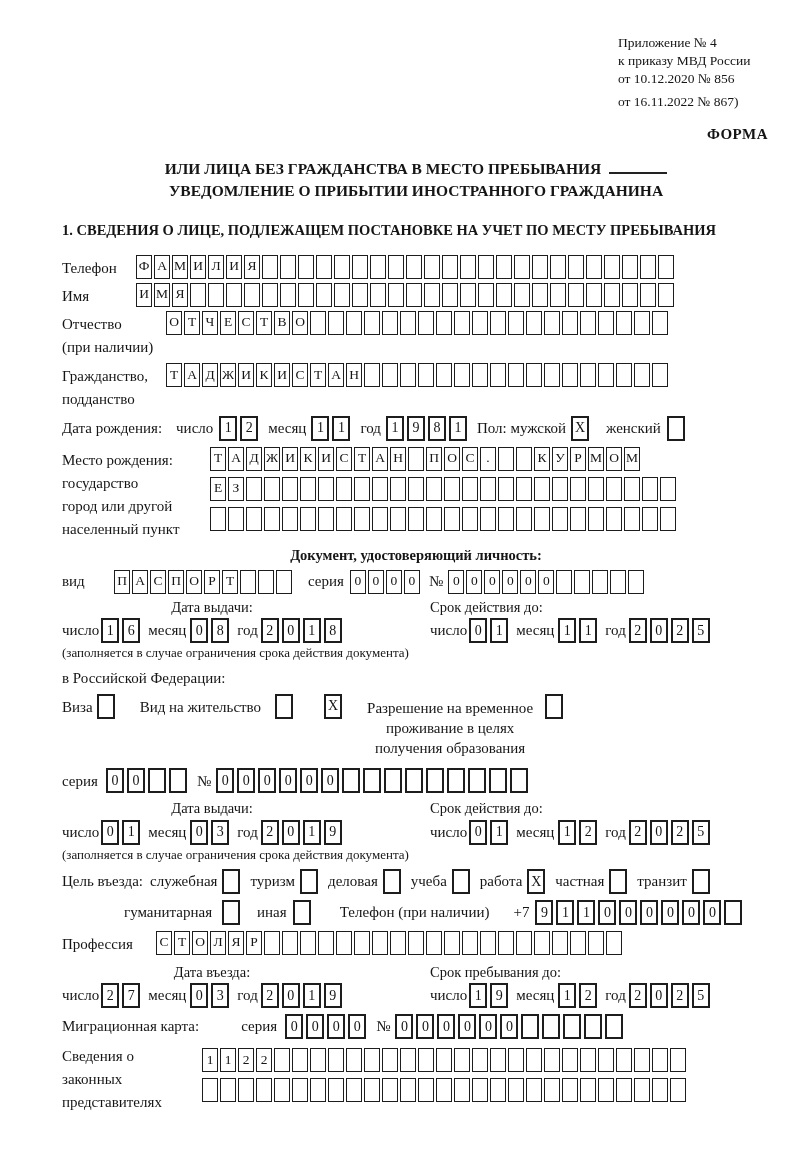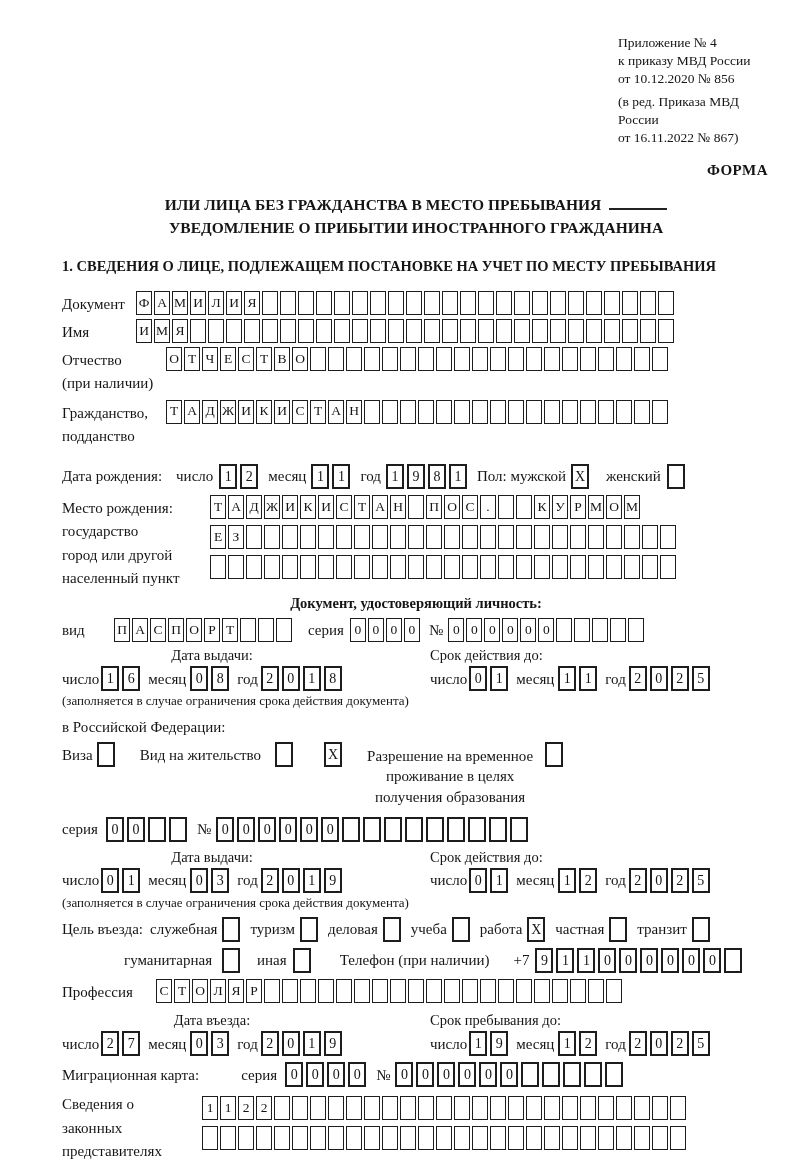--- a/index.html
+++ b/index.html
@@ -50,36 +50,35 @@
 </head>
 <body>
 
 <div class="page">
 
   <div class="hdr-block">
     <div>Приложение № 4</div>
     <div>к приказу МВД России</div>
     <div>от 10.12.2020 № 856</div>
     <div class="hdr-gap"></div>
-    <div>(в ред. Приказа МВД России</div>
     <div>от 16.11.2022 № 867)</div>
   </div>
   <div class="forma">ФОРМА</div>
 
   <div class="title">
     <div>
       <span>ИЛИ ЛИЦА БЕЗ ГРАЖДАНСТВА В МЕСТО ПРЕБЫВАНИЯ</span><span class="blank"></span>
     </div>
     <div>УВЕДОМЛЕНИЕ О ПРИБЫТИИ ИНОСТРАННОГО ГРАЖДАНИНА</div>
   </div>
 
   <div class="sec-head">1. СВЕДЕНИЯ О ЛИЦЕ, ПОДЛЕЖАЩЕМ ПОСТАНОВКЕ НА УЧЕТ ПО МЕСТУ ПРЕБЫВАНИЯ</div>
 
   <div class="row">
-    <div class="lbl" style="width:74px">Документ</div>
+    <div class="lbl" style="width:74px">Телефон</div>
     <div class="cells">
         <span class="cell">Ф</span>
         <span class="cell">А</span>
         <span class="cell">М</span>
         <span class="cell">И</span>
         <span class="cell">Л</span>
         <span class="cell">И</span>
         <span class="cell">Я</span>
         <span class="cell"></span>
         <span class="cell"></span>
@@ -210,21 +209,21 @@
         <span class="cell"></span>
         <span class="cell"></span>
         <span class="cell"></span>
         <span class="cell"></span>
         <span class="cell"></span>
         <span class="cell"></span>
         <span class="cell"></span>
       </div>
   </div>
 
-  <div class="row inline" style="margin-top:16px">
+  <div class="row inline" style="margin-top:4px">
     <span>Дата рождения:</span>
     <span class="sp-m">число</span>
     <span class="cells lg">
         <span class="cell">1</span>
         <span class="cell">2</span>
       </span>
     <span class="sp-s">месяц</span>
     <span class="cells lg">
         <span class="cell">1</span>
         <span class="cell">1</span>

